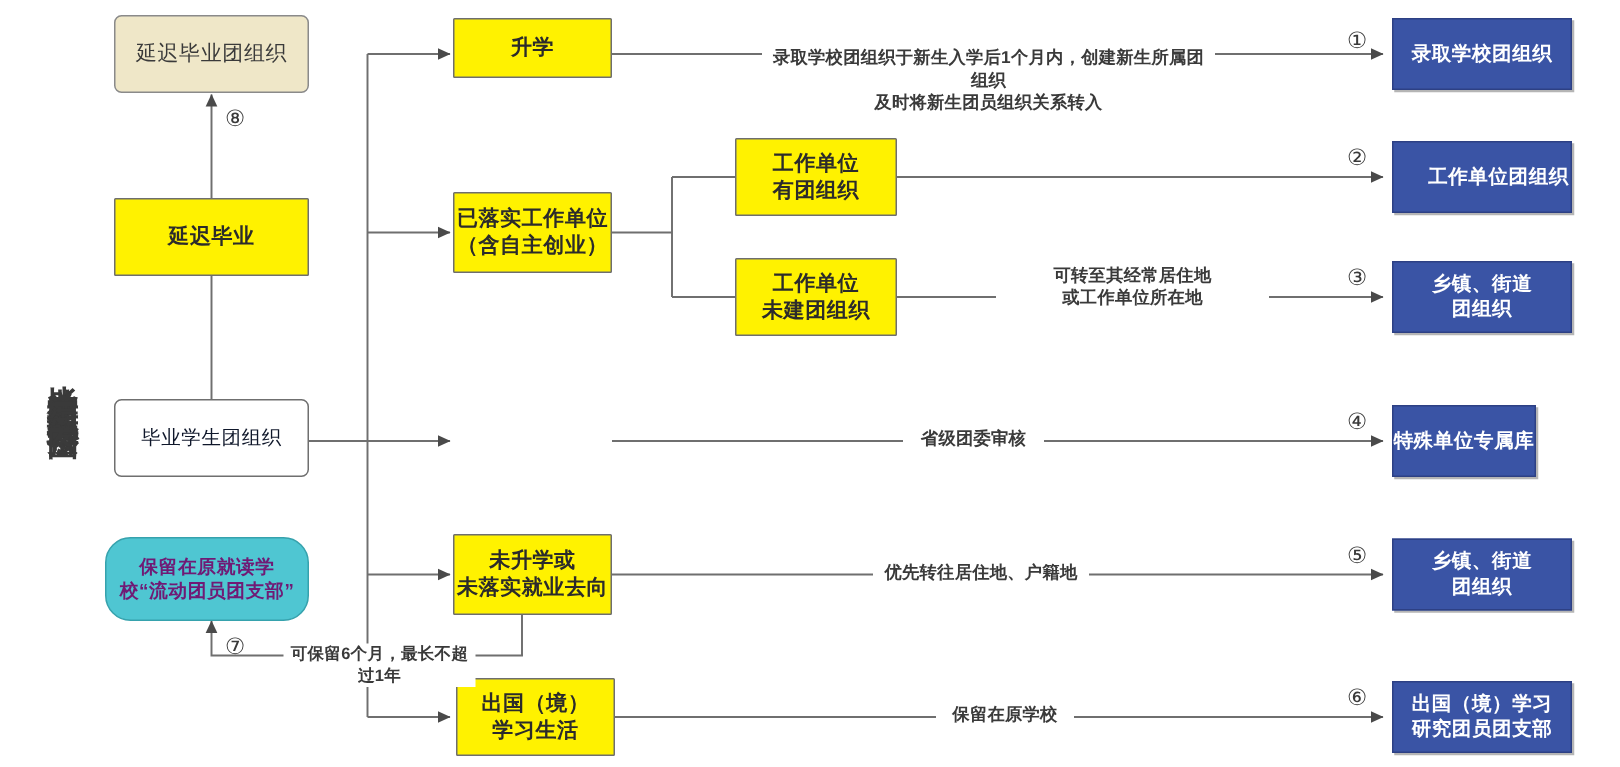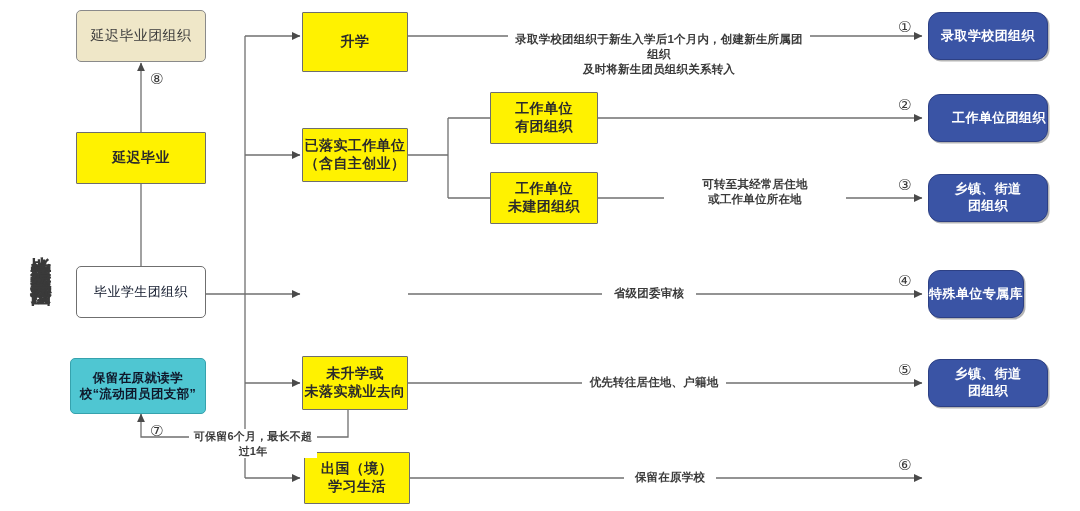--- a/index.html
+++ b/index.html
@@ -70,28 +70,28 @@
   }
   .node.yellow{
     background:#FFF200;
     border:1.5px solid #6e6e6e;
     border-radius:1px;
     color:#2b2b2b;
   }
   .node.teal{
     background:#4FC6D2;
     border:1px solid #36a2ad;
-    border-radius:5px;
-    color:#0f172a;
+    border-radius:17px;
+    color:#701a75;
     font-size:12.5px;
   }
   .node.blue{
     background:#3A54A5;
     border:1px solid #2d4084;
-    border-radius:12px;
+    border-radius:0;
     color:#ffffff;
     font-size:13px;
     box-shadow:1.5px 1.5px 0 rgba(120,120,120,.55);
   }
 
   
   .edge-label{
     position:absolute;
     font-size:11.5px;
     font-weight:700;
@@ -175,21 +175,21 @@
 
   <div class="node beige" style="left:76px;  top:10px;  width:130px; height:52px;">延迟毕业团组织</div>
 
   <div class="node yellow" style="left:76px;  top:132px; width:130px; height:52px;">延迟毕业</div>
 
   <div class="node plain" style="left:76px;  top:266px; width:130px; height:52px;">毕业学生团组织</div>
 
   <div class="node teal" style="left:70px;  top:358px; width:136px; height:56px;">保留在原就读学
 校“流动团员团支部”</div>
 
-  <div class="node yellow" style="left:302px; top:12px;  width:106px; height:60px;">升学</div>
+  <div class="node yellow" style="left:302px; top:12px;  width:106px; height:40px;">升学</div>
 
   <div class="node yellow" style="left:302px; top:128px; width:106px; height:54px;">已落实工作单位
 （含自主创业）</div>
 
   <div class="node yellow" style="left:490px; top:92px;  width:108px; height:52px;">工作单位
 有团组织</div>
 
   <div class="node yellow" style="left:490px; top:172px; width:108px; height:52px;">工作单位
 未建团组织</div>
 
@@ -205,20 +205,22 @@
   <div class="node blue" style="left:928px; top:94px;  width:120px; height:48px;padding-left:22px;">工作单位团组织</div>
 
   <div class="node blue" style="left:928px; top:174px; width:120px; height:48px;">乡镇、街道
 团组织</div>
 
   <div class="node blue" style="left:928px; top:270px; width:96px; height:48px;">特殊单位专属库</div>
 
   <div class="node blue" style="left:928px; top:359px; width:120px; height:48px;">乡镇、街道
 团组织</div>
 
+  <div class="node blue" style="left:928px; top:454px; width:120px; height:48px;">出国（境）学习
+研究团员团支部</div>
 
   <div class="edge-label" style="left:508px; top:15px; width:298px;margin-top:17px;">录取学校团组织于新生入学后1个月内，创建新生所属团组织
 及时将新生团员组织关系转入</div>
 
   <div class="edge-label" style="left:664px; top:177px; width:178px;">可转至其经常居住地
 或工作单位所在地</div>
 
   <div class="edge-label" style="left:602px; top:286px; width:90px;">省级团委审核</div>
 
   <div class="edge-label" style="left:582px; top:375px; width:140px;">优先转往居住地、户籍地</div>

